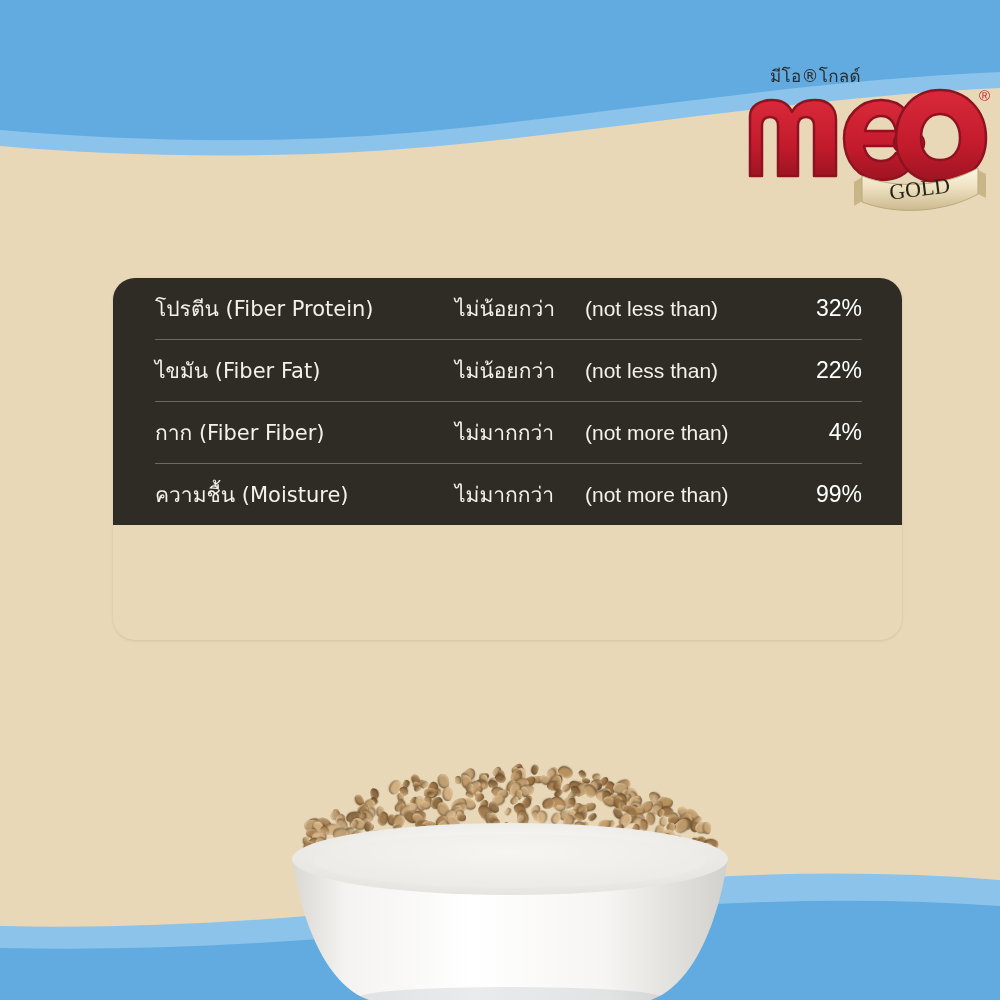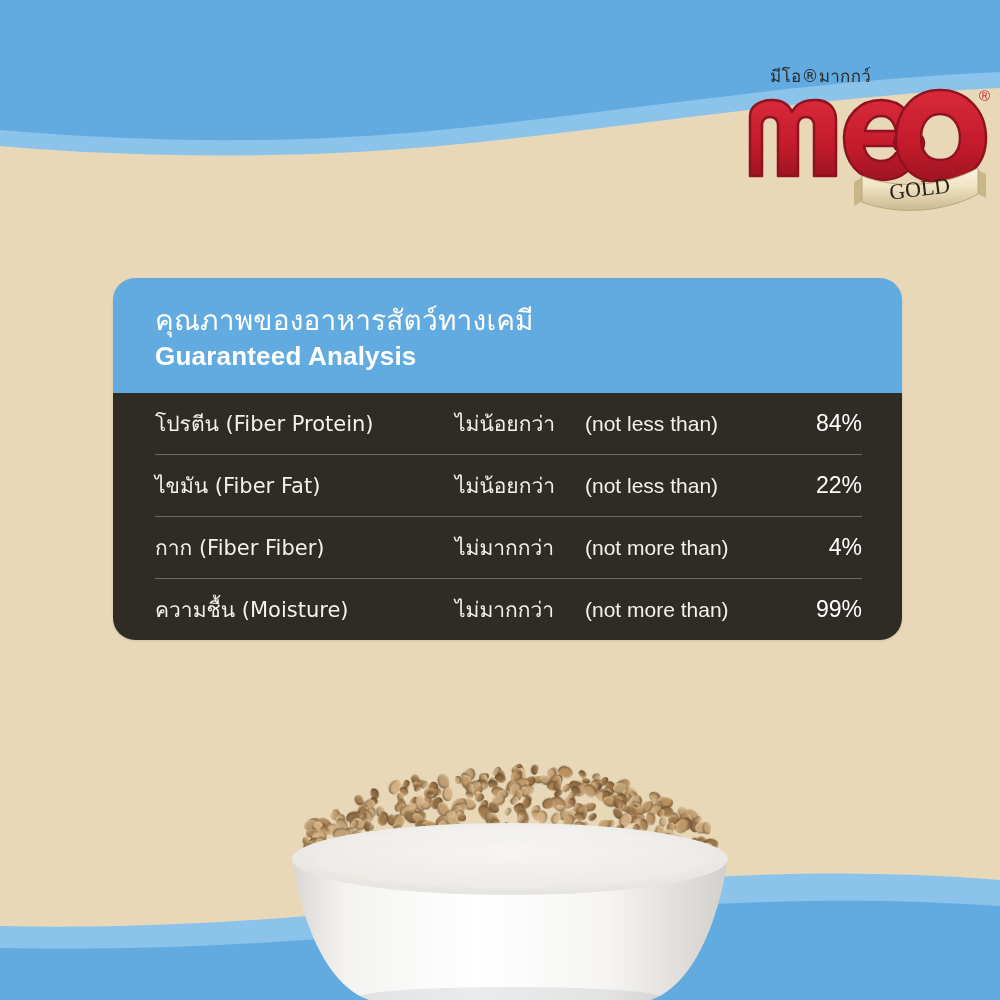--- a/index.html
+++ b/index.html
@@ -99,21 +99,21 @@
 
     <path fill="#62ABE0" d="M0,0 L1000,0 L1000,72 C810,80 620,112 440,130 C290,145 140,142 0,130 Z"></path>
 
     <path fill="#8CC3EA" d="M0,1000 L1000,1000 L1000,880 C830,866 660,876 500,896 C340,916 170,930 0,926 Z"></path>
 
     <path fill="#62ABE0" d="M0,1000 L1000,1000 L1000,906 C830,894 660,904 500,922 C340,940 170,952 0,948 Z"></path>
   </svg>
 
   <div class="logo-wrap">
 
-    <div class="logo-thai">มีโอ®มากกว์</div>
+    <div class="logo-thai">มีโอ®โกลด์</div>
 
     <svg class="logo-meo" viewBox="0 0 248 110">
       <defs>
         <linearGradient id="redgrad" x1="0" y1="0" x2="0" y2="1">
           <stop offset="0%" stop-color="#D8293A"></stop>
           <stop offset="60%" stop-color="#C31B2C"></stop>
           <stop offset="100%" stop-color="#9E1422"></stop>
         </linearGradient>
       </defs>
       <g fill="url(#redgrad)" stroke="#8E1220" stroke-width="2.5" stroke-linejoin="round">
@@ -150,32 +150,28 @@
       </defs>
       <path d="M4,22 L14,16 L14,40 L4,46 Z" fill="#C9B588"></path>
       <path d="M136,14 L126,9 L126,33 L136,38 Z" fill="#C9B588"></path>
       <path d="M12,16 C48,30 96,26 128,8 L128,34 C96,52 48,56 12,42 Z" fill="url(#gg)" stroke="#BCA97C" stroke-width="1"></path>
       <text x="70" y="36" text-anchor="middle" font-family="'Liberation Serif','DejaVu Serif',serif" font-size="22" fill="#2A2418" transform="rotate(-7 70 32)">GOLD</text>
     </svg>
   </div>
 
   <div class="card">
 
-    <div class="card-header">
-      <div class="hdr-thai">คุณภาพของอาหารสัตว์ทางเคมี</div>
-      <div class="hdr-en">Guaranteed Analysis</div>
-    </div>
 
     <div class="card-body">
 
       <div class="row">
         <div class="c-name">โปรตีน (Fiber Protein)</div>
         <div class="c-qual">ไม่น้อยกว่า</div>
         <div class="c-qual-en">(not less than)</div>
-        <div class="c-val">84%</div>
+        <div class="c-val">32%</div>
       </div>
 
       <div class="row">
         <div class="c-name">ไขมัน (Fiber Fat)</div>
         <div class="c-qual">ไม่น้อยกว่า</div>
         <div class="c-qual-en">(not less than)</div>
         <div class="c-val">22%</div>
       </div>
 
       <div class="row">

